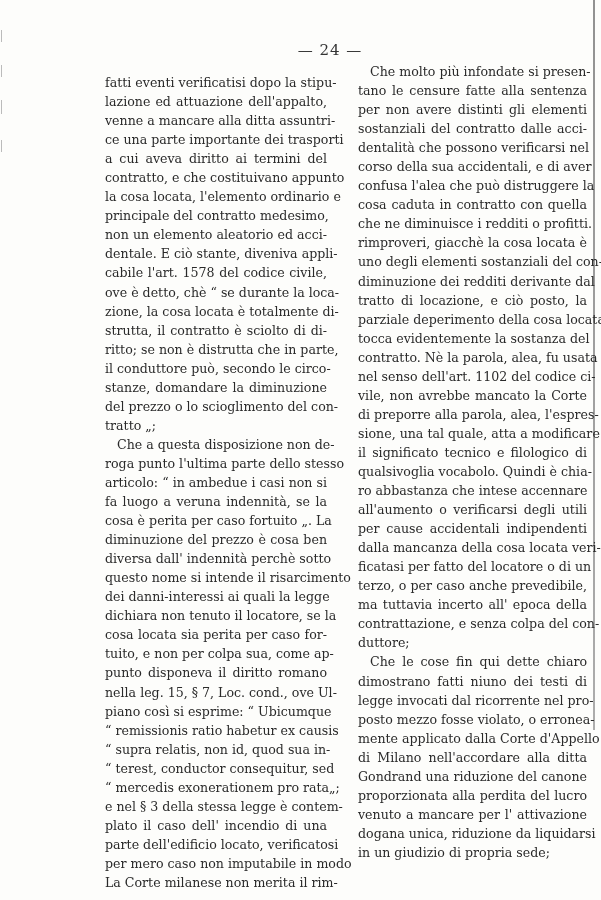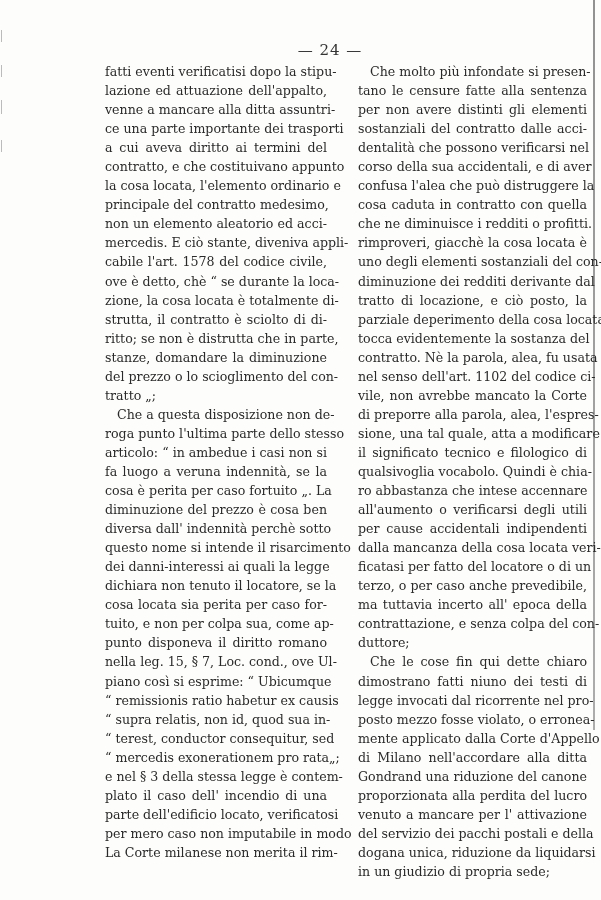--- a/index.html
+++ b/index.html
@@ -12,21 +12,21 @@
     background:linear-gradient(#777,#999); opacity:.8;
   }
   .margin-mark { position:absolute; left:1px; width:1px; background:#bbb; }
   .page-number {
     position:absolute; left:0; width:660px; top:41px; text-align:center;
     font-size:15px; letter-spacing:1px; color:#333;
   }
   .column {
     position:absolute; top:62px; font-size:12.6px; line-height:19.05px;
   }
-  .col-left { left:105px; width:222px; }
+  .col-left { left:105px; width:222px;margin-top:11px; }
   .col-right { left:330px; width:229px;margin-left:28px; }
   .line {
     display:block; text-align:justify; text-align-last:justify; white-space:nowrap;
     overflow:visible; height:19.05px;
   }
   .line.last { text-align-last:left; }
   .line.indent { padding-left:12px; }
 </style>
 </head>
 <body>
@@ -42,26 +42,27 @@
 <div class="column col-left" id="col-left">
     <span class="line">fatti eventi verificatisi dopo la stipu-</span>
     <span class="line">lazione ed attuazione dell'appalto,</span>
     <span class="line">venne a mancare alla ditta assuntri-</span>
     <span class="line">ce una parte importante dei trasporti</span>
     <span class="line">a cui aveva diritto ai termini del</span>
     <span class="line">contratto, e che costituivano appunto</span>
     <span class="line">la cosa locata, l'elemento ordinario e</span>
     <span class="line">principale del contratto medesimo,</span>
     <span class="line">non un elemento aleatorio ed acci-</span>
-    <span class="line">mercedis. E ciò stante, diveniva appli-</span>
+    <span class="line">dentale. E ciò stante, diveniva appli-</span>
     <span class="line">cabile l'art. 1578 del codice civile,</span>
     <span class="line">ove è detto, chè “ se durante la loca-</span>
     <span class="line">zione, la cosa locata è totalmente di-</span>
     <span class="line">strutta, il contratto è sciolto di di-</span>
     <span class="line">ritto; se non è distrutta che in parte,</span>
+    <span class="line">il conduttore può, secondo le circo-</span>
     <span class="line">stanze, domandare la diminuzione</span>
     <span class="line">del prezzo o lo scioglimento del con-</span>
     <span class="line last">tratto „;</span>
     <span class="line indent">Che a questa disposizione non de-</span>
     <span class="line">roga punto l'ultima parte dello stesso</span>
     <span class="line">articolo: “ in ambedue i casi non si</span>
     <span class="line">fa luogo a veruna indennità, se la</span>
     <span class="line">cosa è perita per caso fortuito „. La</span>
     <span class="line">diminuzione del prezzo è cosa ben</span>
     <span class="line">diversa dall' indennità perchè sotto</span>
@@ -117,16 +118,15 @@
     <span class="line last">duttore;</span>
     <span class="line indent">Che le cose fin qui dette chiaro</span>
     <span class="line">dimostrano fatti niuno dei testi di</span>
     <span class="line">legge invocati dal ricorrente nel pro-</span>
     <span class="line">posto mezzo fosse violato, o erronea-</span>
     <span class="line">mente applicato dalla Corte d'Appello</span>
     <span class="line">di Milano nell'accordare alla ditta</span>
     <span class="line">Gondrand una riduzione del canone</span>
     <span class="line">proporzionata alla perdita del lucro</span>
     <span class="line">venuto a mancare per l' attivazione</span>
-    <span class="line">del servizio dei pacchi postali e della</span>
     <span class="line">dogana unica, riduzione da liquidarsi</span>
     <span class="line last">in un giudizio di propria sede;</span>
   </div>
 
 </body></html>

